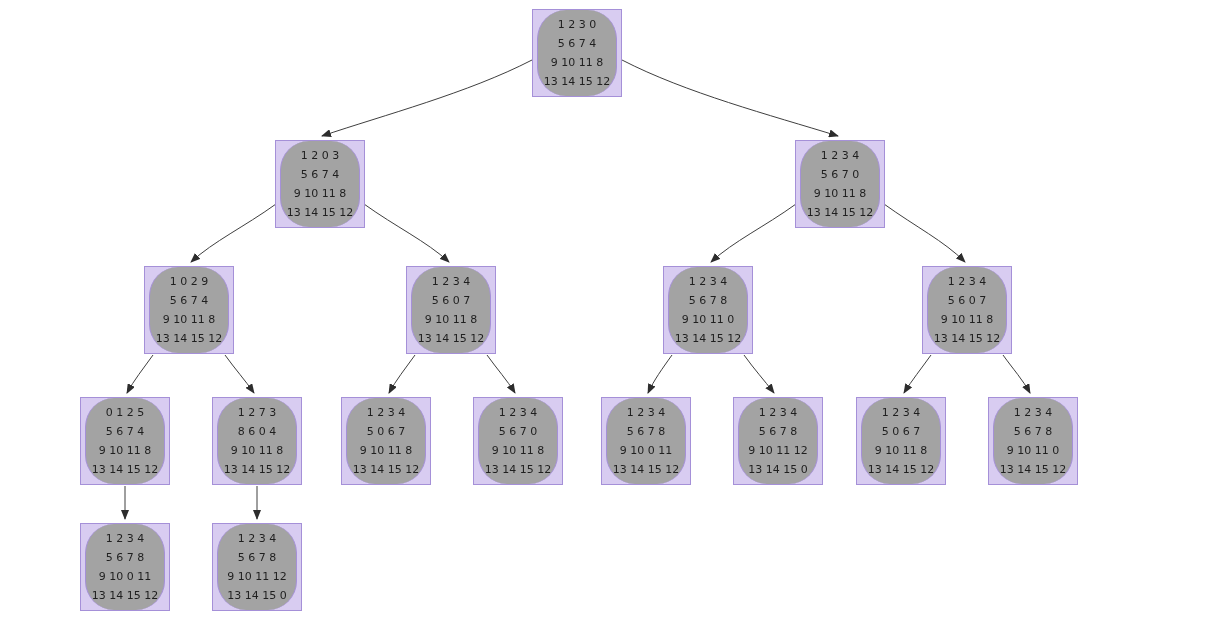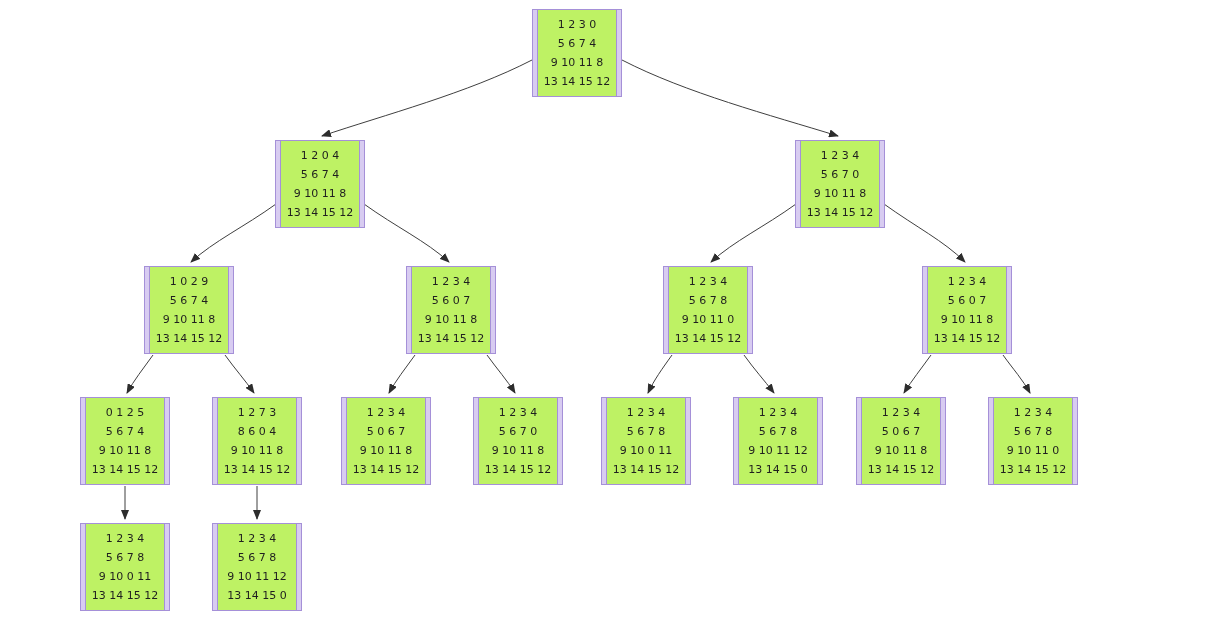--- a/index.html
+++ b/index.html
@@ -27,32 +27,33 @@
     box-sizing: border-box;
     background: #d8ccf1;            
     border: 1px solid #a590d8;
   }
   .node .core {
     position: absolute;
     top: 0;
     bottom: 0;
     left: 4px;
     right: 4px;
-    background: #bef264;            
+    background: #a3a3a3;            
     border-left: 1px solid #a590d8;
     border-right: 1px solid #a590d8;
     display: flex;
     flex-direction: column;
     align-items: center;
     justify-content: center;
     font-size: 11px;
     line-height: 19px;
     color: #1f1f1f;
     white-space: nowrap;
     text-align: center;
+    border-radius: 29px;
   }
   .edge {
     fill: none;
     stroke: #3f3f3f;
     stroke-width: 1;
   }
 </style>
 </head>
 <body>
 
@@ -86,21 +87,21 @@
     <div class="core">
       <span>1 2 3 0</span>
       <span>5 6 7 4</span>
       <span>9 10 11 8</span>
       <span>13 14 15 12</span>
     </div>
   </div>
 
   <div class="node" style="left:275px; top:140px;">
     <div class="core">
-      <span>1 2 0 4</span>
+      <span>1 2 0 3</span>
       <span>5 6 7 4</span>
       <span>9 10 11 8</span>
       <span>13 14 15 12</span>
     </div>
   </div>
 
   <div class="node" style="left:795px; top:140px;">
     <div class="core">
       <span>1 2 3 4</span>
       <span>5 6 7 0</span>

